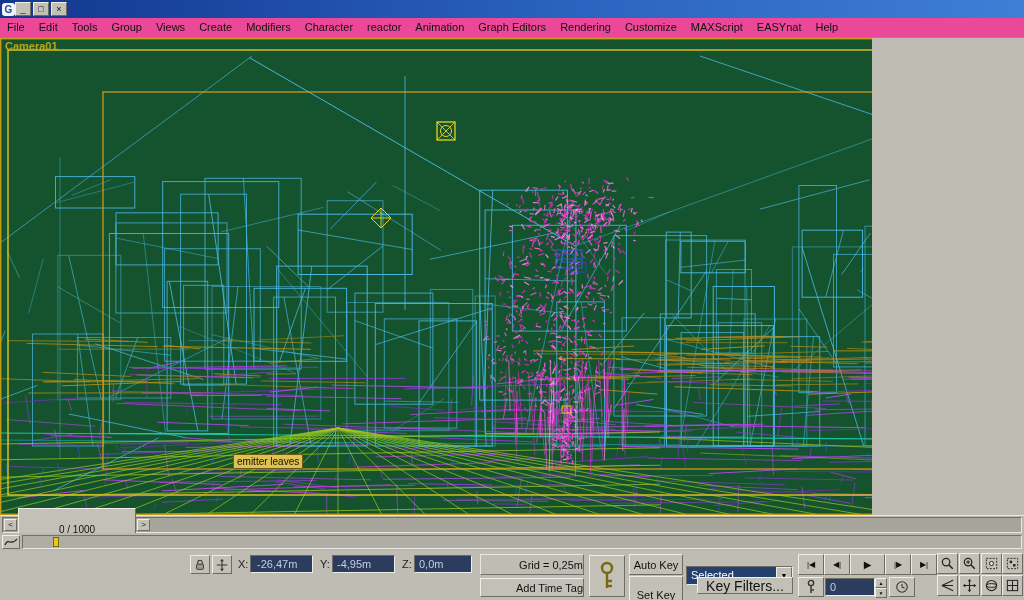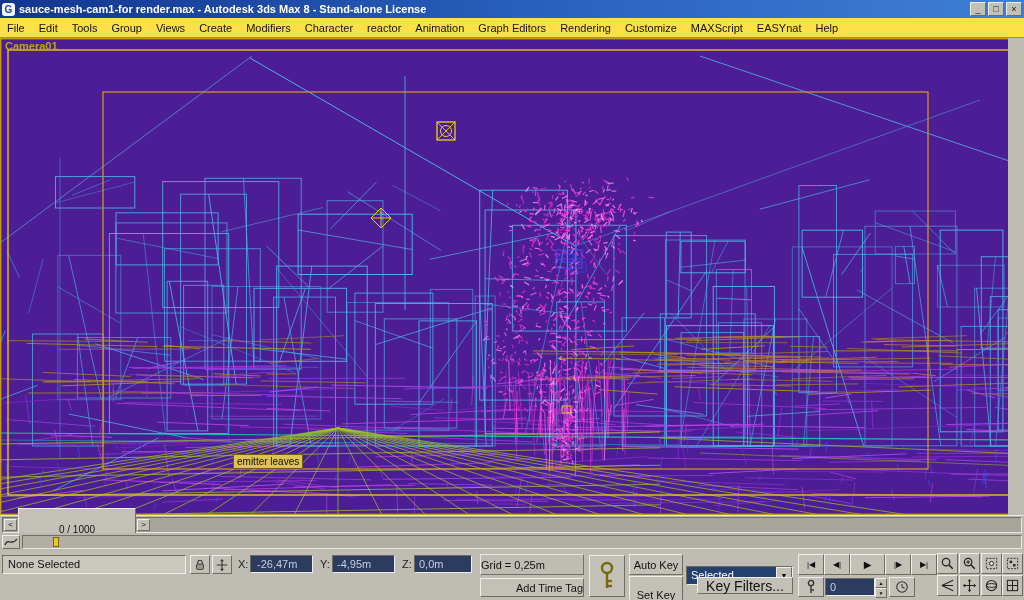--- a/index.html
+++ b/index.html
@@ -12,25 +12,25 @@
     display:flex;align-items:center;color:#fff;}
   .appicon{width:13px;height:13px;margin-left:2px;background:#f2f4f8;border-radius:3px;
     color:#1a4aa8;font-size:10px;line-height:13px;text-align:center;font-weight:bold;flex:0 0 auto;}
   .title{flex:1;font-size:11px;font-weight:bold;padding-left:4px;white-space:nowrap;overflow:hidden;}
   .winbtns{display:flex;gap:2px;padding-right:2px;}
   .btn3d{background:#c3c0b8;border:1px solid;border-color:#f0eee8 #6e6b63 #6e6b63 #f0eee8;
     color:#111;font-family:"Liberation Sans",sans-serif;cursor:default;}
   .sunken3d{border:1px solid;border-color:#6e6b63 #f0eee8 #f0eee8 #6e6b63;}
   .winbtn{width:16px;height:14px;font-size:9px;line-height:11px;text-align:center;padding:0;}
   
-  .menubar{position:absolute;top:18px;left:0;width:1024px;height:20px;background:#fde047;
-    border-bottom:1px solid #8f8c84;display:flex;align-items:center;font-size:11px;}
+  .menubar{position:absolute;top:18px;left:0;width:1024px;height:20px;background:#ec4899;
+    border-bottom:1px solid #8f8c84;display:flex;font-size:11px;}
   .mi{padding:3px 7px;white-space:nowrap;}
   
-  .viewport{position:absolute;top:38px;left:0;width:1008px;height:477px;background:#4c1d95;overflow:hidden;}
+  .viewport{position:absolute;top:38px;left:0;width:872px;height:477px;background:#14532d;overflow:hidden;}
   .viewport svg{position:absolute;left:0;top:0;}
   .vplabel{position:absolute;left:5px;top:2px;color:#b9a81c;font-size:11px;font-weight:bold;z-index:3;}
   .objtag{position:absolute;left:233px;top:416px;background:#dfc254;border:1px solid #6e5c10;
     color:#151000;font-size:10px;line-height:13px;padding:0 3px;z-index:3;white-space:nowrap;}
   
   .timeslider{position:absolute;top:515px;left:0;width:1024px;height:18px;background:#bbb8b0;
     padding:1px 2px;border-top:1px solid #e9e7e1;}
   .ts-track{height:16px;background:#a7a49c;border:1px solid;border-color:#73706a #e9e7e1 #e9e7e1 #73706a;
     display:flex;align-items:center;padding:0 1px;gap:1px;}
   .ts-arrow{width:13px;height:12px;font-size:8px;line-height:10px;text-align:center;padding:0;}
@@ -49,21 +49,21 @@
   .lockbtn{left:190px;top:555px;}
   .absbtn{left:212px;top:555px;}
   .coordlab{position:absolute;top:558px;font-size:11px;color:#222;}
   .coordfield{position:absolute;height:18px;background:#2b3c5e;color:#c2cde0;font-size:11px;
     padding:2px 4px;white-space:nowrap;overflow:hidden;}
   .xl{left:238px;} .xf{left:250px;top:555px;width:63px;padding-left:6px;}
   .yl{left:320px;} .yf{left:332px;top:555px;width:63px;}
   .zl{left:402px;} .zf{left:414px;top:555px;width:58px;}
   .gridbox{position:absolute;left:480px;top:554px;width:104px;height:21px;font-size:11px;
     border:1px solid;border-color:#e9e7e1 #73706a #73706a #e9e7e1;
-    display:flex;align-items:center;justify-content:flex-start;white-space:nowrap;}
+    display:flex;align-items:center;justify-content:flex-end;white-space:nowrap;}
   .promptbar{position:absolute;left:2px;top:578px;width:476px;height:19px;background:#c6c3bb;
     font-size:11px;padding:2px 5px;white-space:nowrap;overflow:hidden;}
   .timetag{position:absolute;left:480px;top:578px;width:104px;height:19px;font-size:11px;
     display:flex;align-items:center;justify-content:flex-end;white-space:nowrap;}
   .bigkey{position:absolute;left:589px;top:555px;width:36px;height:42px;padding:0;
     display:flex;align-items:center;justify-content:center;}
   .akbtn{position:absolute;width:54px;font-size:11px;padding:0;text-align:center;}
   .autokey{left:629px;top:554px;height:21px;}
   .setkey{left:629px;top:576px;height:38px;}
   .dropdown{position:absolute;left:686px;top:555px;width:107px;height:19px;background:#24406e;
@@ -85,21 +85,20 @@
   .n5{left:937px;top:575px;} .n6{left:959px;top:575px;} .n7{left:981px;top:575px;} .n8{left:1002px;top:575px;}
   .nav svg,.tool svg,.tb-btn svg,.kb svg,.tc svg{display:block;}
 </style>
 </head>
 <body>
 
 <div id="app">
 
   <div class="titlebar">
     <span class="appicon">G</span>
-    <span class="title">sauce-mesh-cam1-for render.max - Autodesk 3ds Max 8  - Stand-alone License</span>
     <span class="winbtns">
       <button class="winbtn btn3d">_</button>
       <button class="winbtn btn3d">□</button>
       <button class="winbtn btn3d">×</button>
     </span>
   </div>
 
   <div class="menubar">
     <span class="mi">File</span>
     <span class="mi">Edit</span>
@@ -1698,21 +1697,20 @@
     <button class="tb-btn btn3d">
       <svg width="14" height="10" viewBox="0 0 14 10">
           <path d="M1 8 C4 0 7 10 13 2" fill="none" stroke="#222" stroke-width="1.2"></path>
         </svg>
     </button>
     <div class="tb-strip">
       <span class="tb-marker"></span>
     </div>
   </div>
 
-  <div class="selfield sunken3d"><span>None Selected</span></div>
   <button class="tool btn3d lockbtn">
     <svg width="14" height="14" viewBox="0 0 16 16">
         <rect x="4" y="7" width="8" height="6" rx="1" fill="#9a9790" stroke="#333"></rect>
         <path d="M5.5 7 V5 a2.5 2.5 0 0 1 5 0 V7" fill="none" stroke="#333" stroke-width="1.2"></path>
       </svg>
   </button>
   <button class="tool btn3d absbtn">
     <svg width="14" height="14" viewBox="0 0 16 16">
         <path d="M8 2 V14 M2 8 H14" stroke="#333" stroke-width="1.2"></path>
         <path d="M8 1 l-2.2 2.6 h4.4 Z M8 15 l-2.2 -2.6 h4.4 Z" fill="#333"></path>

